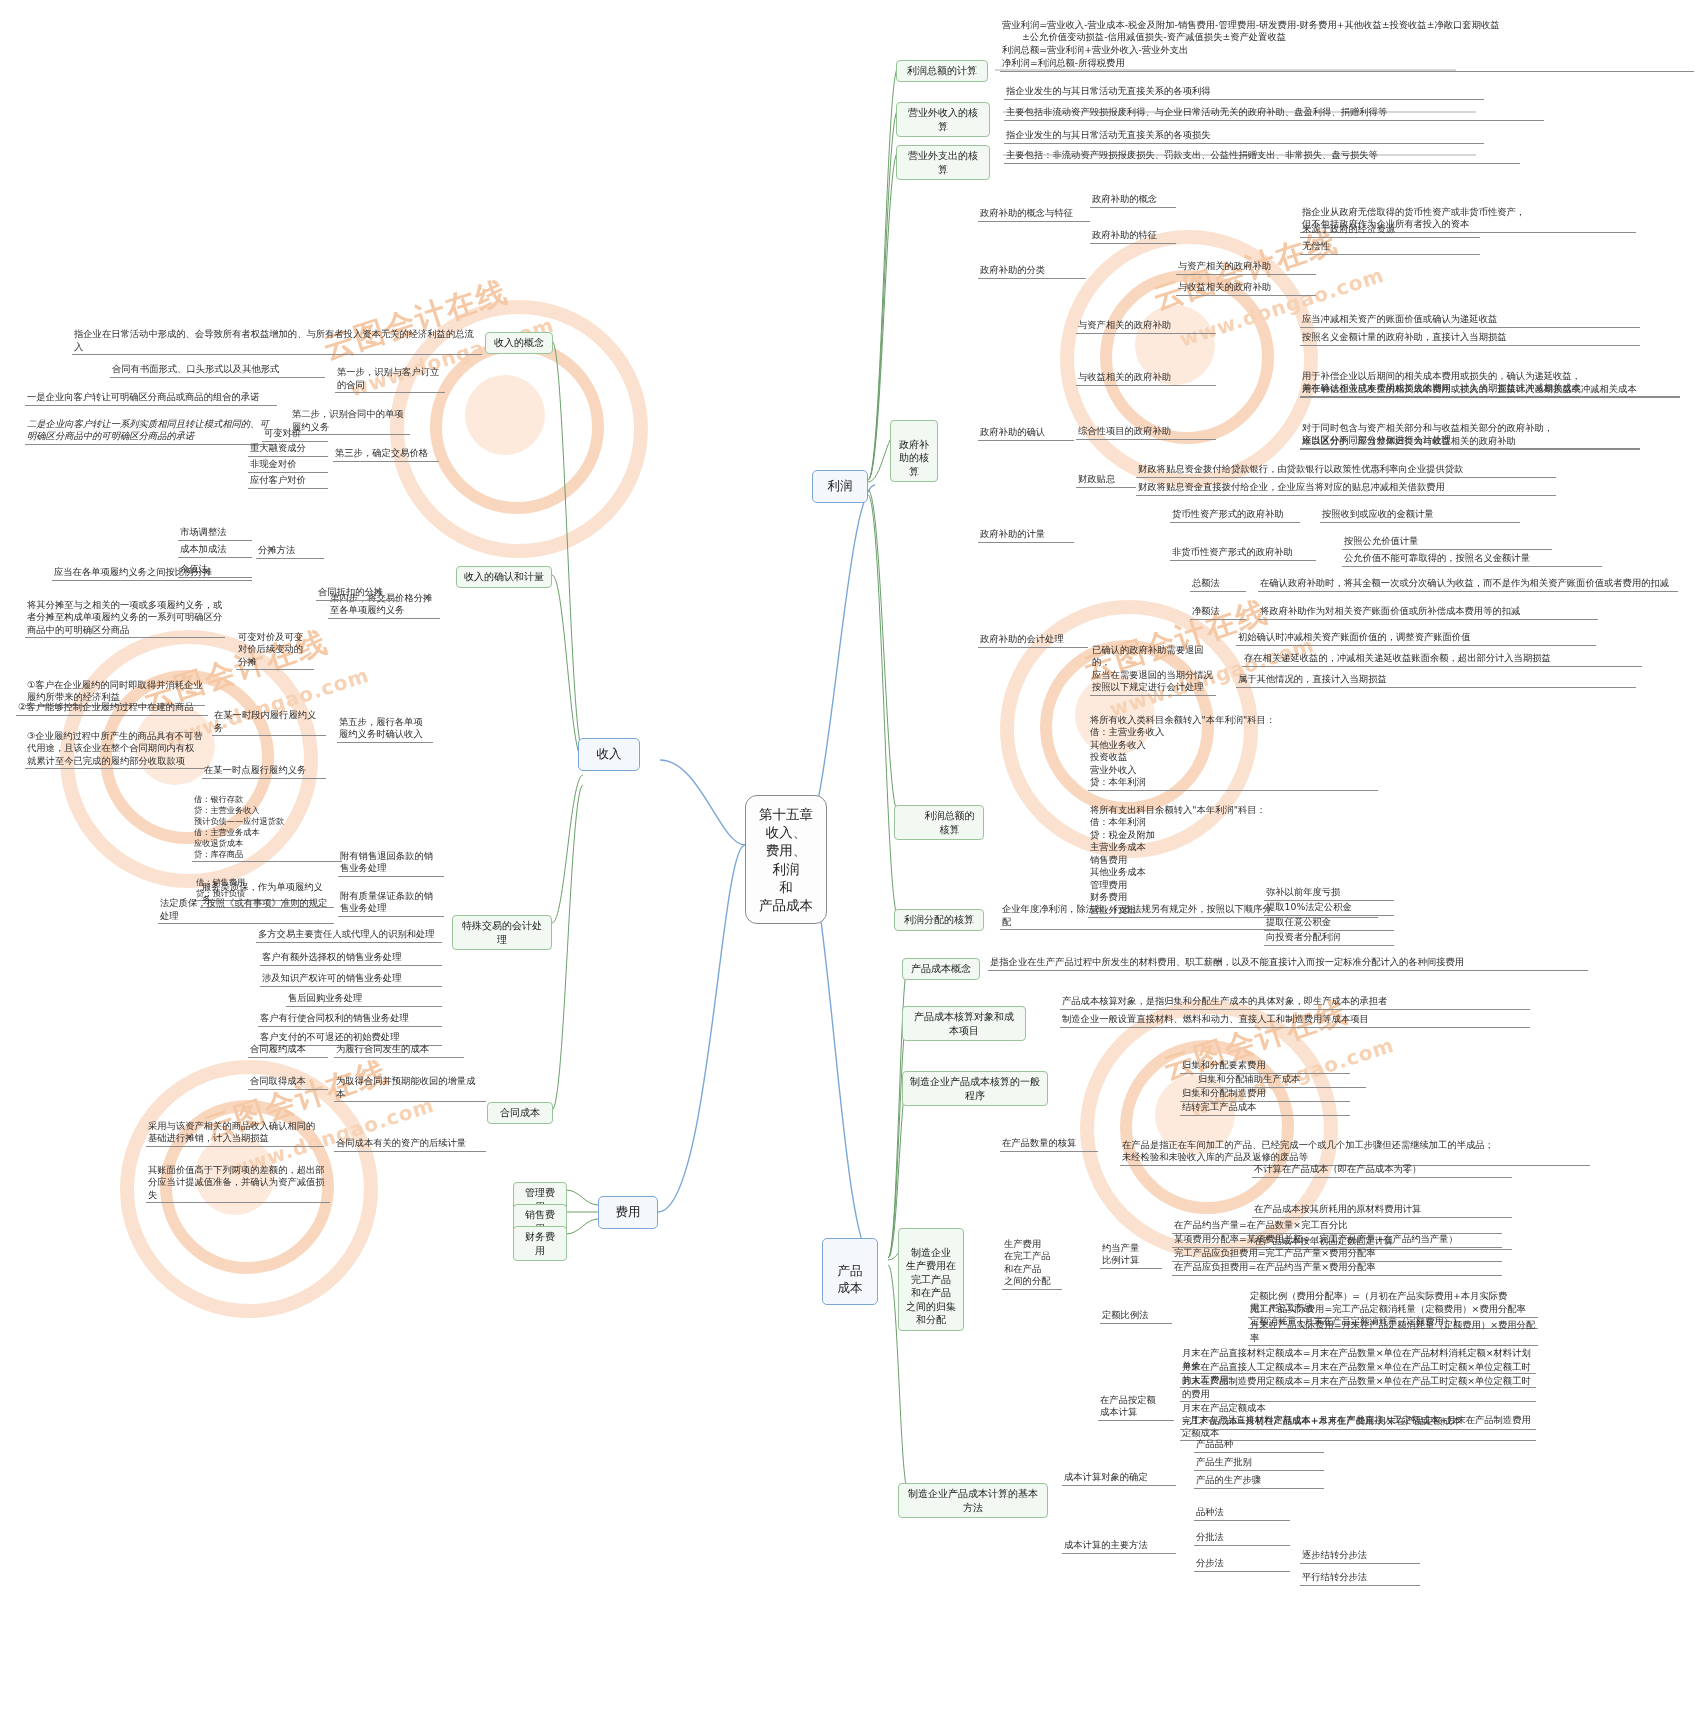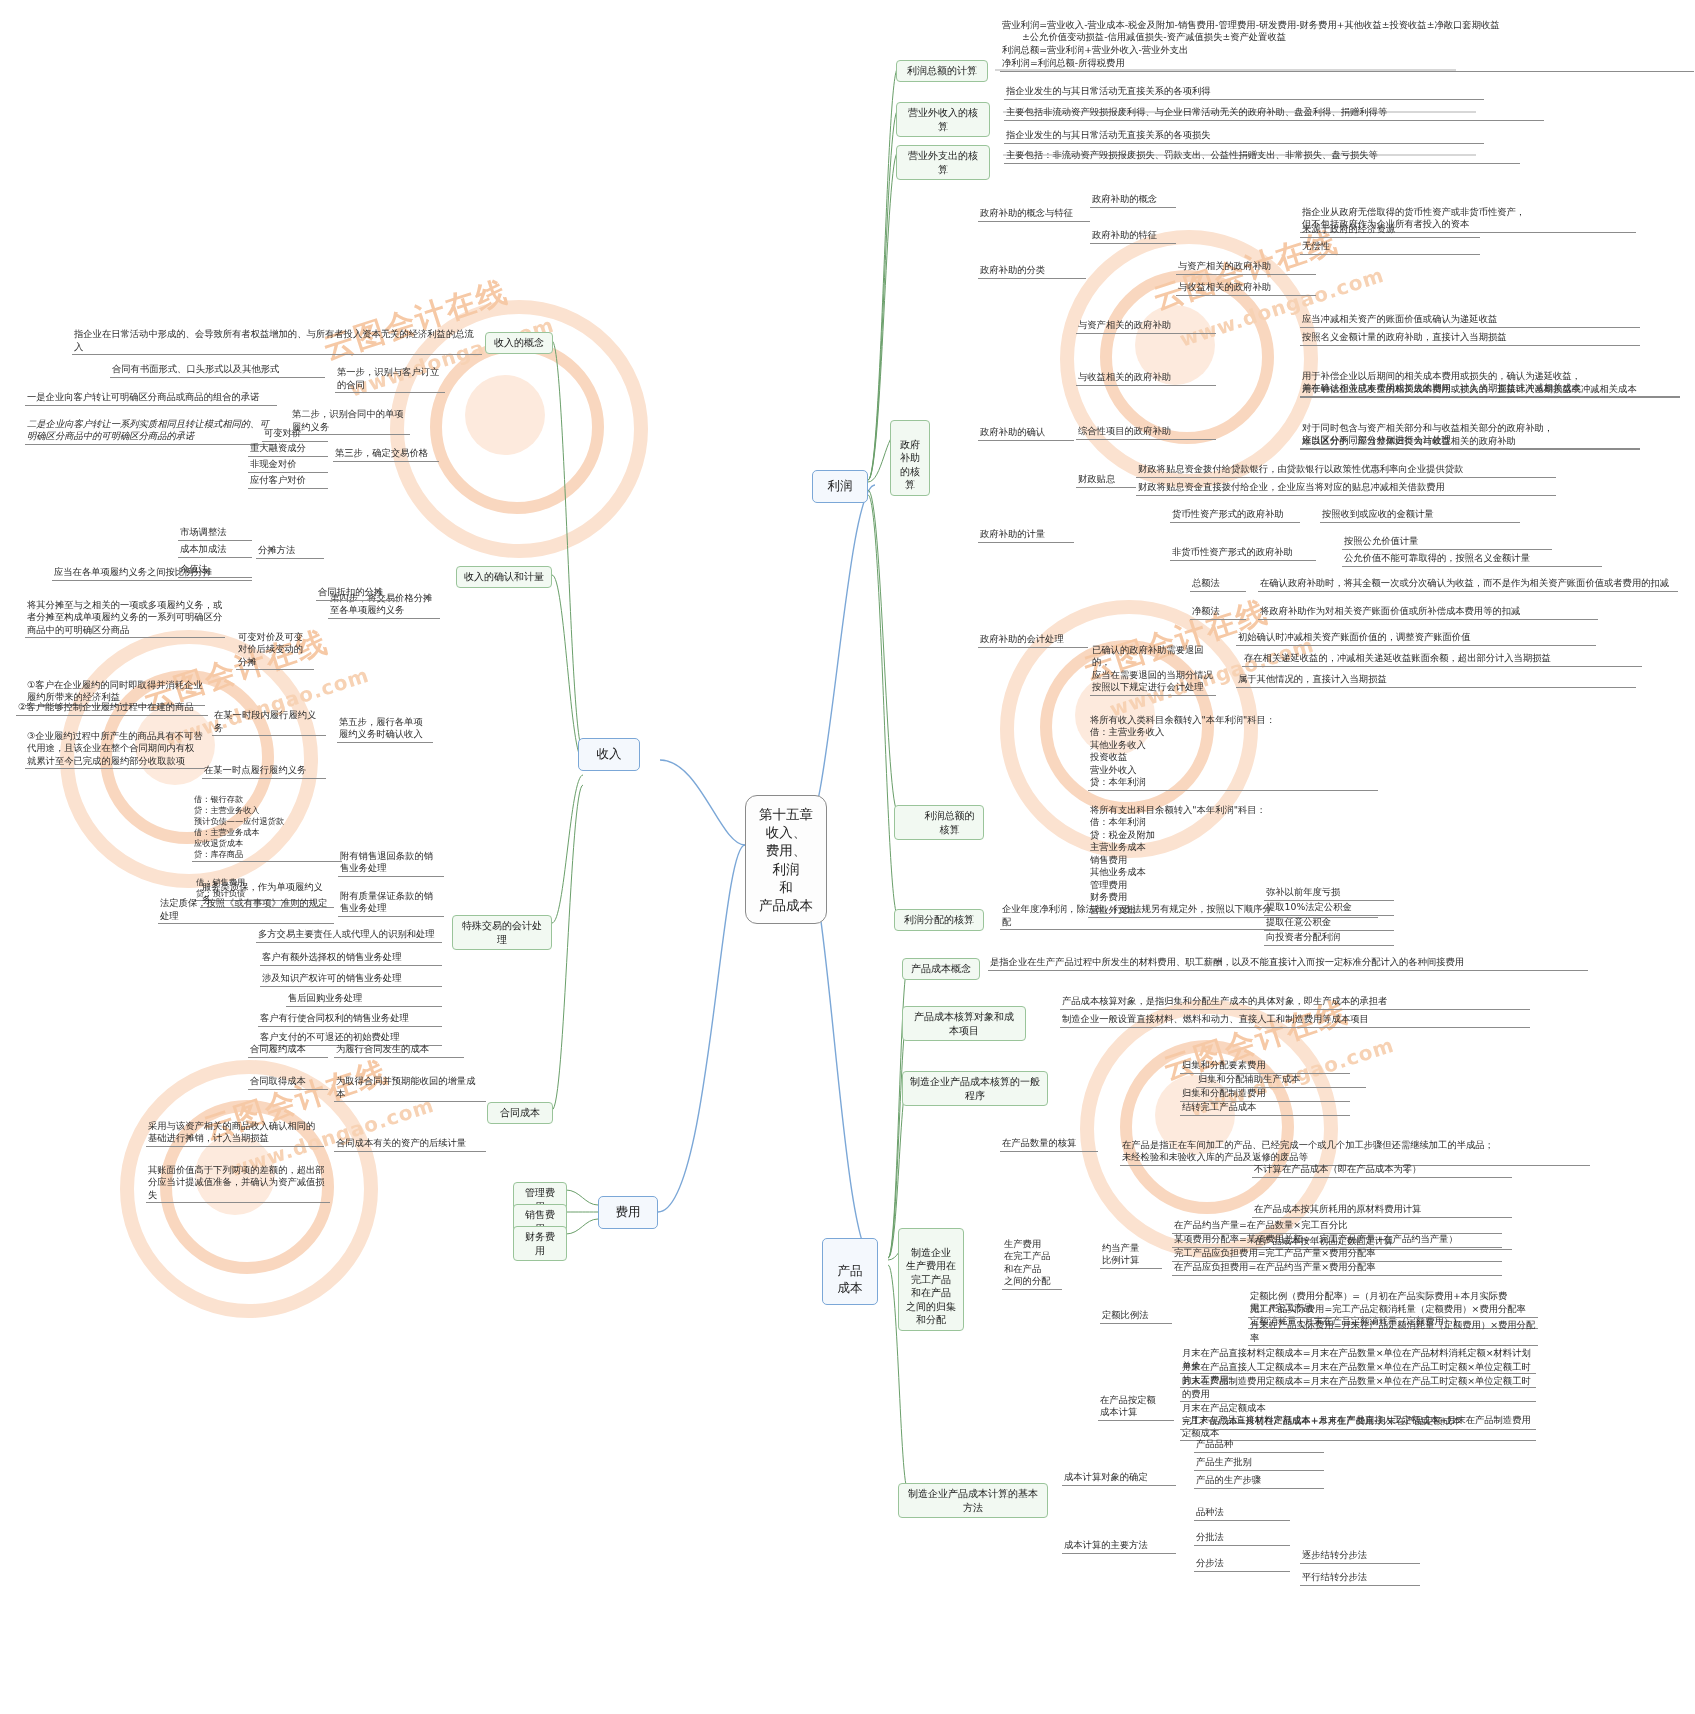--- a/index.html
+++ b/index.html
@@ -275,21 +275,21 @@
   <div class="node leaf" style="left:1004px;top:105px;width:540px;border-bottom:.7px solid #8c8c8c;">
     <span>主要包括非流动资产毁损报废利得、与企业日常活动无关的政府补助、盘盈利得、捐赠利得等</span></div>
 
   <div class="node lvl2" style="left:896px;top:145px;width:94px;">
     <span>营业外支出的核算</span></div>
   <div class="node leaf" style="left:1004px;top:128px;width:480px;border-bottom:.7px solid #8c8c8c;">
     <span>指企业发生的与其日常活动无直接关系的各项损失</span></div>
   <div class="node leaf" style="left:1004px;top:148px;width:516px;border-bottom:.7px solid #8c8c8c;">
     <span>主要包括：非流动资产毁损报废损失、罚款支出、公益性捐赠支出、非常损失、盘亏损失等</span></div>
 
-  <div class="node lvl2" style="left:890px;top:420px;width:40px;white-space:pre-line;">
+  <div class="node lvl2" style="left:890px;top:420px;width:48px;white-space:pre-line;">
     <span>政府补助的核算</span></div>
 
   <div class="node leaf" style="left:978px;top:206px;width:112px;border-bottom:.7px solid #8c8c8c;">
     <span>政府补助的概念与特征</span></div>
   <div class="node leaf" style="left:1090px;top:192px;width:86px;border-bottom:.7px solid #8c8c8c;">
     <span>政府补助的概念</span></div>
   <div class="node leaf ml" style="left:1300px;top:192px;width:336px;border-bottom:.7px solid #8c8c8c;">
     <span>指企业从政府无偿取得的货币性资产或非货币性资产，
 但不包括政府作为企业所有者投入的资本</span></div>
   <div class="node leaf" style="left:1090px;top:228px;width:86px;border-bottom:.7px solid #8c8c8c;">

